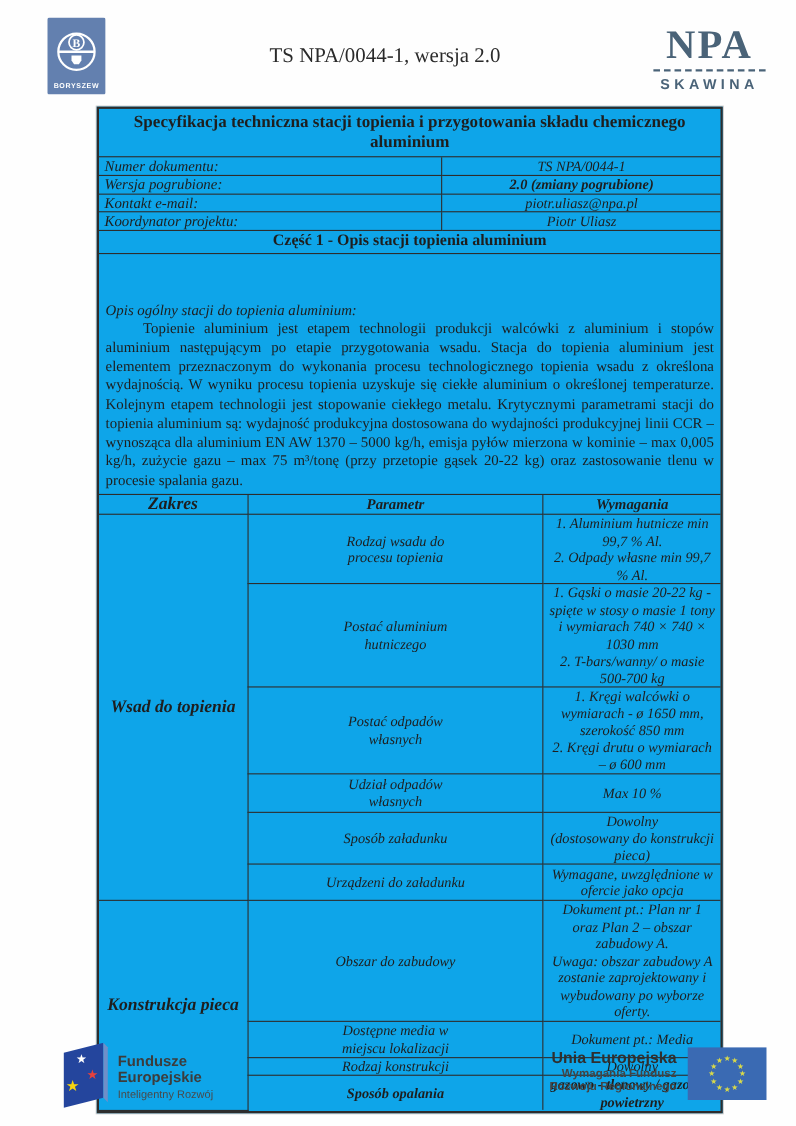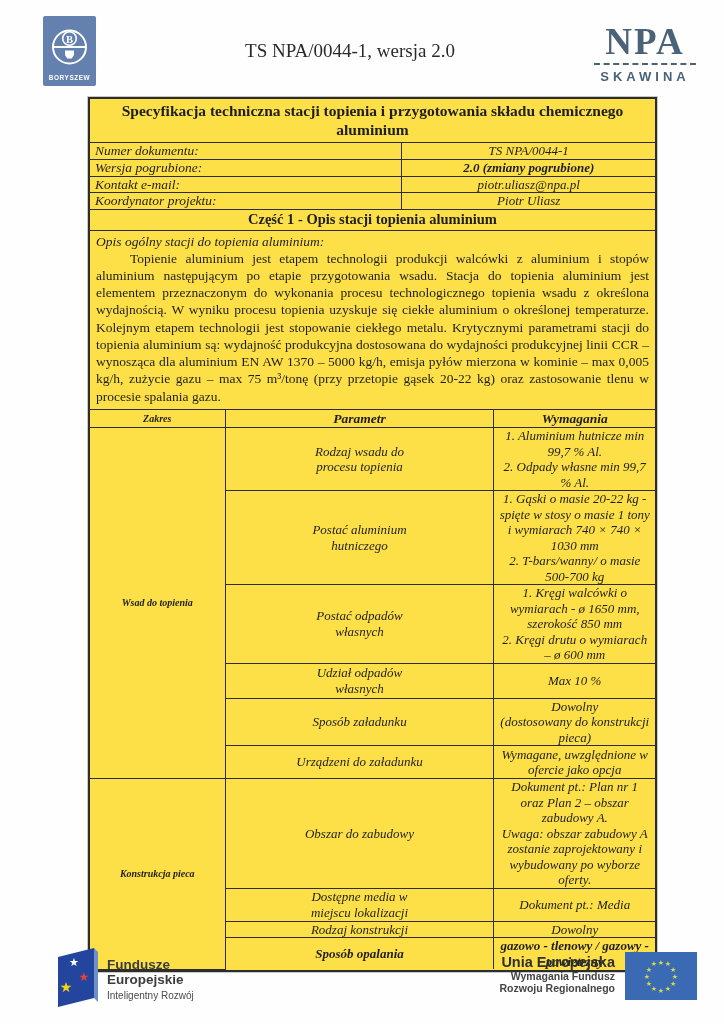--- a/index.html
+++ b/index.html
@@ -29,21 +29,21 @@
   .npa-sub {
     font-family: "Liberation Sans", sans-serif;
     font-size: 13px; font-weight: bold; letter-spacing: 4px; color: #4a6378;
   }
 
   
   .main-block {
     position: absolute; left: 88px; top: 97px; width: 569px;
     border: 2px solid #2d2d2d;
     box-shadow: 0 0 0 1px #c9c9c9;
-    background: #fde047;
+    background: #0ea5e9;
   }
   .title-box {
     border-bottom: 1px solid #2d2d2d;
     font-weight: bold; font-size: 15.5px; text-align: center;
     padding: 2px 10px 3px 10px; line-height: 19px;
   }
   table { border-collapse: collapse; width: 100%; }
   td { border: 1px solid #2d2d2d; font-size: 13px; line-height: 15.5px; padding: 0 5px; }
   .meta-table td.lbl { font-style: italic; width: 55.2%; font-size: 13.5px; }
   .meta-table td.val { text-align: center; }
@@ -52,31 +52,31 @@
   .meta-table td, .spec-table td { border-left: none; border-right: 1px solid #2d2d2d; font-style: italic; }
   .meta-table td:last-child, .spec-table td:last-child { border-right: none; }
   .meta-table tr:first-child td { border-top: none; }
 
   .part-header {
     border-bottom: 1px solid #2d2d2d;
     font-weight: bold; font-size: 14.5px; text-align: center;
     padding: 1px 0 2px 0;
   }
   .desc-box { border-bottom: 1px solid #2d2d2d; padding: 2px 6px 4px 6px; }
-  .desc-heading { font-style: italic; font-size: 13.5px; line-height: 17px; }
+  .desc-heading { font-style: italic; font-size: 13.5px; line-height: 17px; margin-top: 40px; }
   .desc-para {
     font-size: 13.5px; line-height: 17.2px; text-align: justify;
     text-indent: 34px;
   }
 
   .spec-table td { text-align: center; vertical-align: middle; }
   .spec-table .hdr td {
     font-weight: bold; font-size: 13.5px; height: 18px; border-top: none;
   }
-  .spec-table td.zakres { width: 23.9%; font-weight: bold; font-size: 10px; margin-left: 40px; }
+  .spec-table td.zakres { width: 23.9%; font-weight: bold; font-size: 16px; margin-left: 40px; }
   .spec-table td.param  { width: 28.5%; }
   .spec-table td.req    { width: 47.6%; white-space: pre-line; }
   .spec-table tr:last-child td { border-bottom: none; }
 
   
   .footer-fe { position: absolute; left: 57px; top: 948px; display: flex; }
   .fe-text { margin-left: 8px; padding-top: 9px; font-family: "Liberation Sans", sans-serif; }
   .fe-line { font-size: 13.5px; font-weight: bold; color: #3c3c3c; line-height: 15px; }
   .fe-sub  { font-size: 10px; color: #4a4a4a; margin-top: 3px; }
   .page-num {

